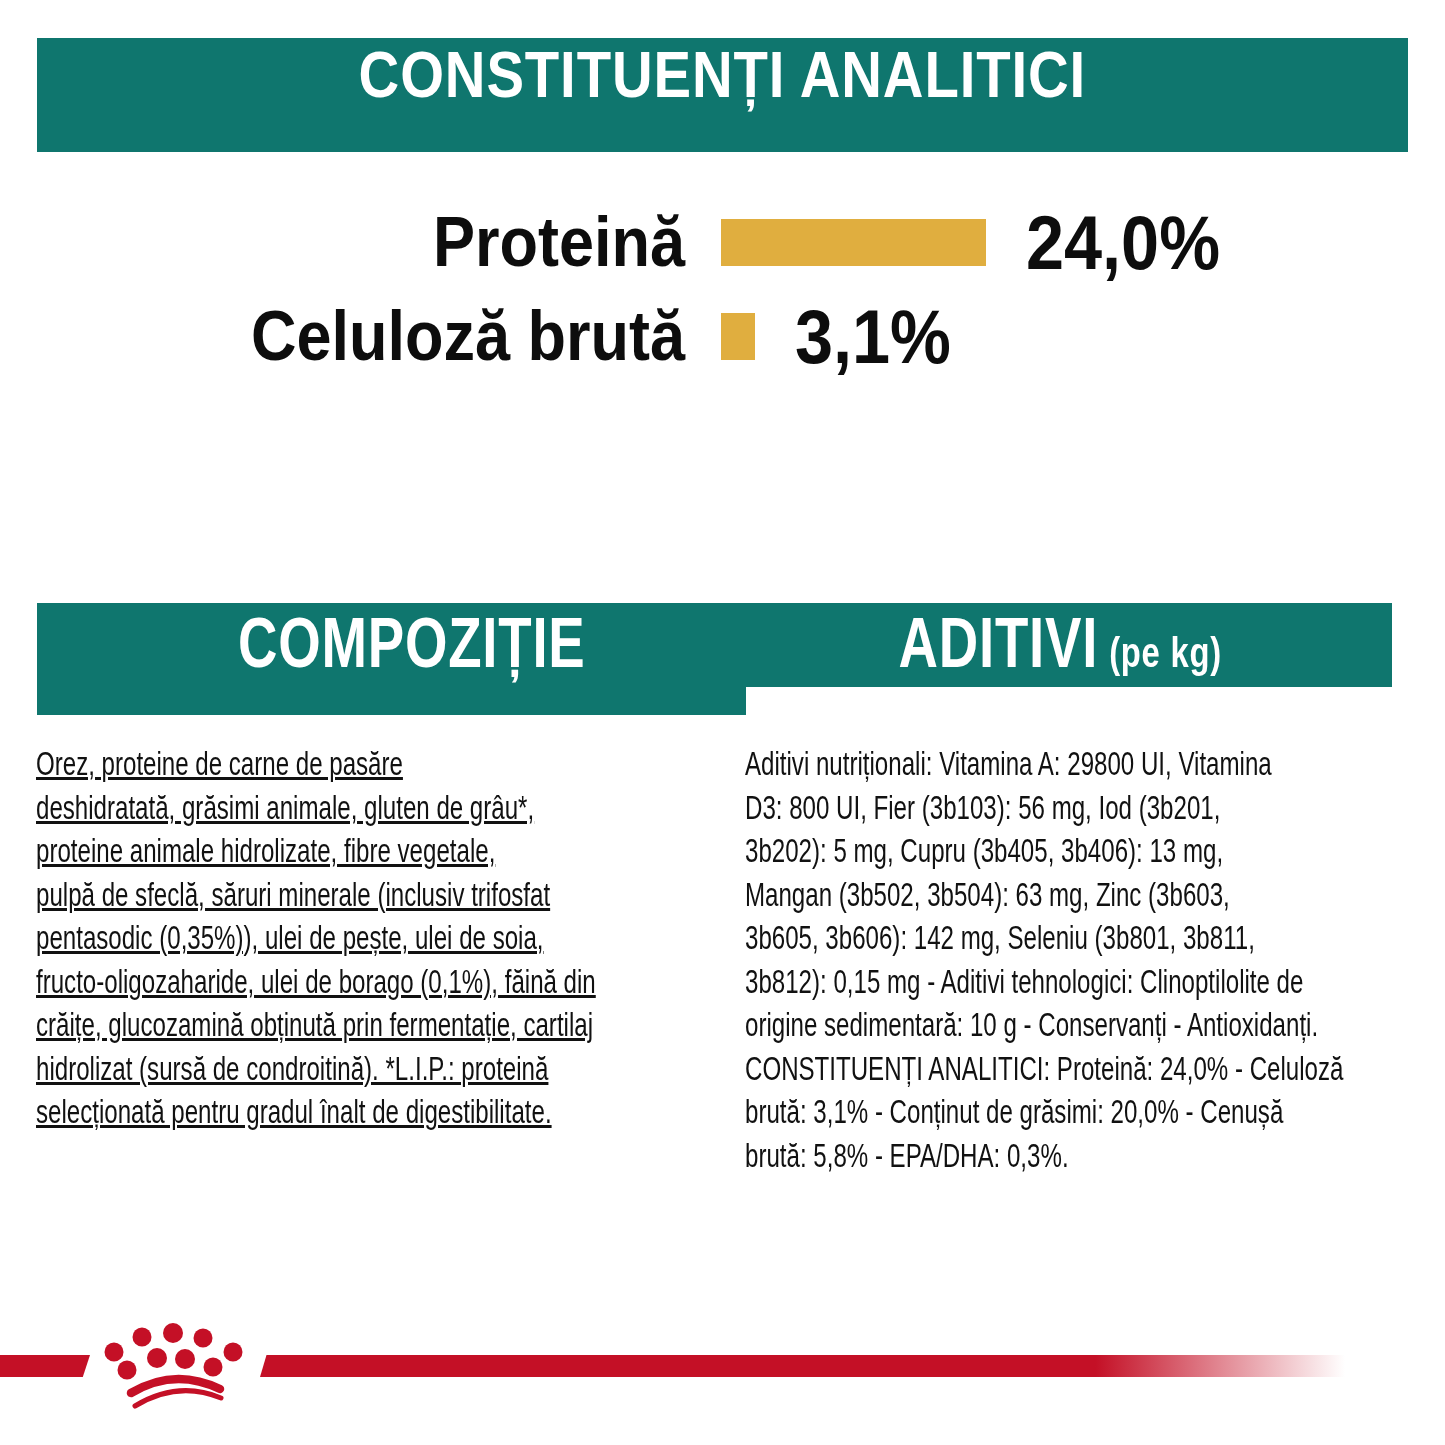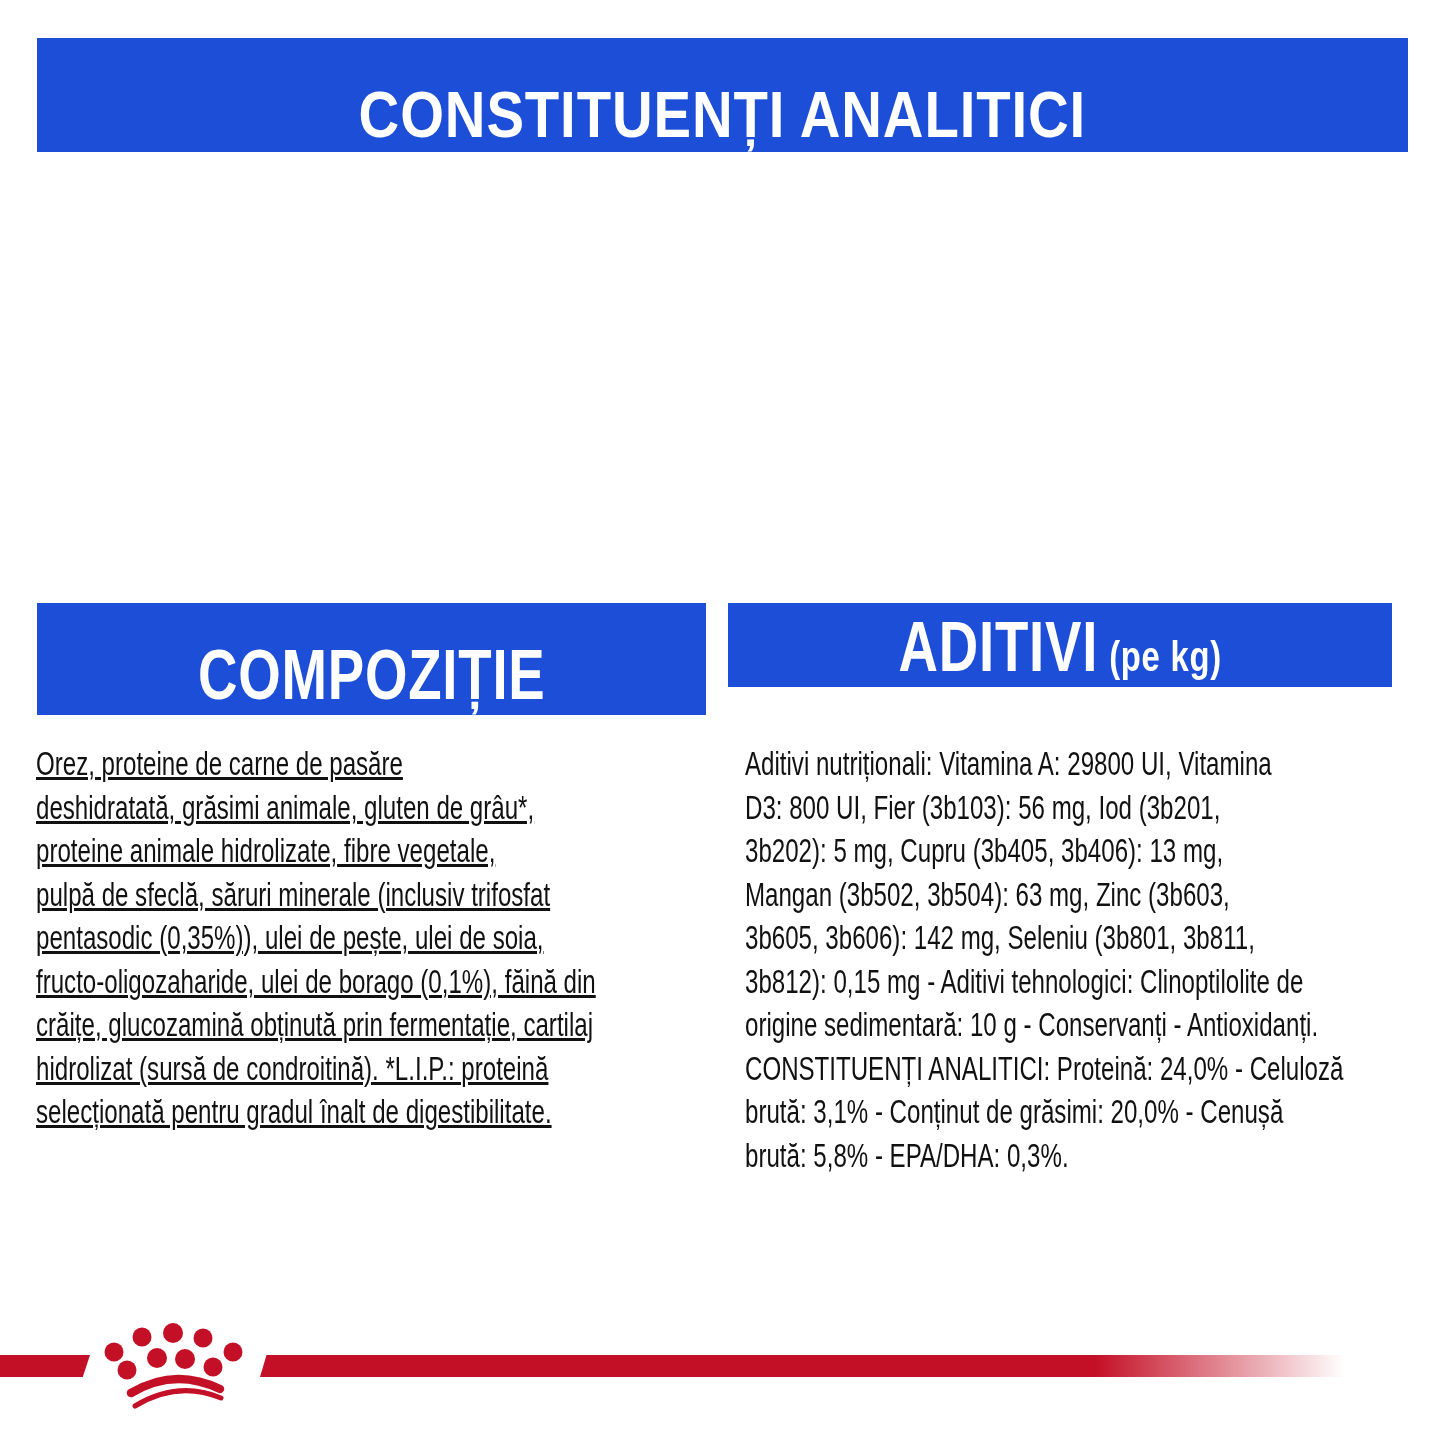--- a/index.html
+++ b/index.html
@@ -4,25 +4,25 @@
 <style>
   html,body{margin:0;padding:0;}
   body{
     width:1445px;height:1445px;position:relative;overflow:hidden;
     background:#ffffff;
     font-family:"Liberation Sans", sans-serif;
     color:#111111;
   }
   
   .banner{
-    position:absolute;background:#1d4ed8;
-    display:flex;align-items:flex-end;justify-content:center;
+    position:absolute;background:#0f766e;
+    display:flex;align-items:flex-start;justify-content:center;
   }
   .banner-top{left:37px;top:38px;width:1371px;height:114px;}
-  .banner-left{left:37px;top:603px;width:669px;height:112px;}
+  .banner-left{left:37px;top:603px;width:669px;height:112px;padding-left:40px;}
   .banner-right{left:728px;top:603px;width:664px;height:84px;}
   .banner-text{
     color:#ffffff;font-weight:700;white-space:nowrap;
     transform:scaleX(.82);transform-origin:center;
     letter-spacing:1px;
   }
   .banner-top .banner-text{font-size:64px;transform:scaleX(.88);}
   .banner-left .banner-text,.banner-right .banner-text{font-size:70px;transform:scaleX(.78);}
   .banner-suffix{font-size:42px;font-weight:700;margin-left:14px;}
   
@@ -62,20 +62,30 @@
   .crown{position:absolute;left:80px;top:1310px;width:200px;height:110px;}
 </style>
 </head>
 <body>
 
 <div class="banner banner-top">
   <span class="banner-text">CONSTITUENȚI ANALITICI</span>
 </div>
 
 <div class="chart">
+  <div class="chart-row">
+    <div class="chart-label">Proteină</div>
+    <div class="chart-bar" style="width: 265px; background: rgb(224, 174, 63);"></div>
+    <div class="chart-value">24,0%</div>
+  </div>
+  <div class="chart-row">
+    <div class="chart-label">Celuloză brută</div>
+    <div class="chart-bar" style="width: 34px; background: rgb(224, 174, 63);"></div>
+    <div class="chart-value">3,1%</div>
+  </div>
 </div>
 
 <div class="banner banner-left">
   <span class="banner-text">COMPOZIȚIE</span>
 </div>
 <div class="banner banner-right">
   <span class="banner-text"><span>ADITIVI</span><span class="banner-suffix">(pe kg)</span></span>
 </div>
 
 <div class="col col-left">

